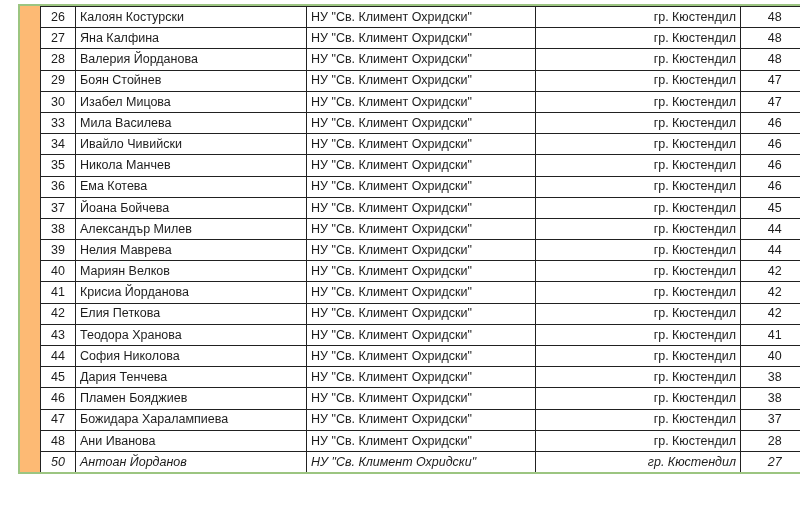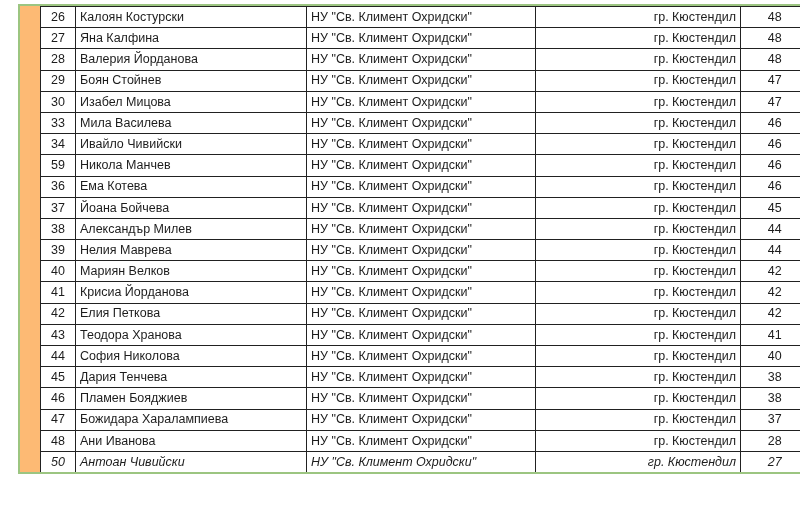--- a/index.html
+++ b/index.html
@@ -105,21 +105,21 @@
     <td class="c-score">46</td>
   </tr>
         <tr>
     <td class="c-rank">34</td>
     <td class="c-name">Ивайло Чивийски</td>
     <td class="c-school">НУ "Св. Климент Охридски"</td>
     <td class="c-city">гр. Кюстендил</td>
     <td class="c-score">46</td>
   </tr>
         <tr>
-    <td class="c-rank">59</td>
+    <td class="c-rank">35</td>
     <td class="c-name">Никола Манчев</td>
     <td class="c-school">НУ "Св. Климент Охридски"</td>
     <td class="c-city">гр. Кюстендил</td>
     <td class="c-score">46</td>
   </tr>
         <tr>
     <td class="c-rank">36</td>
     <td class="c-name">Ема Котева</td>
     <td class="c-school">НУ "Св. Климент Охридски"</td>
     <td class="c-city">гр. Кюстендил</td>
@@ -204,20 +204,20 @@
   </tr>
         <tr>
     <td class="c-rank">48</td>
     <td class="c-name">Ани Иванова</td>
     <td class="c-school">НУ "Св. Климент Охридски"</td>
     <td class="c-city">гр. Кюстендил</td>
     <td class="c-score">28</td>
   </tr>
         <tr>
     <td class="c-rank">50</td>
-    <td class="c-name">Антоан Чивийски</td>
+    <td class="c-name">Антоан Йорданов</td>
     <td class="c-school">НУ "Св. Климент Охридски"</td>
     <td class="c-city">гр. Кюстендил</td>
     <td class="c-score">27</td>
   </tr>
       </tbody>
   </table>
 </div>
 
 </body></html>

